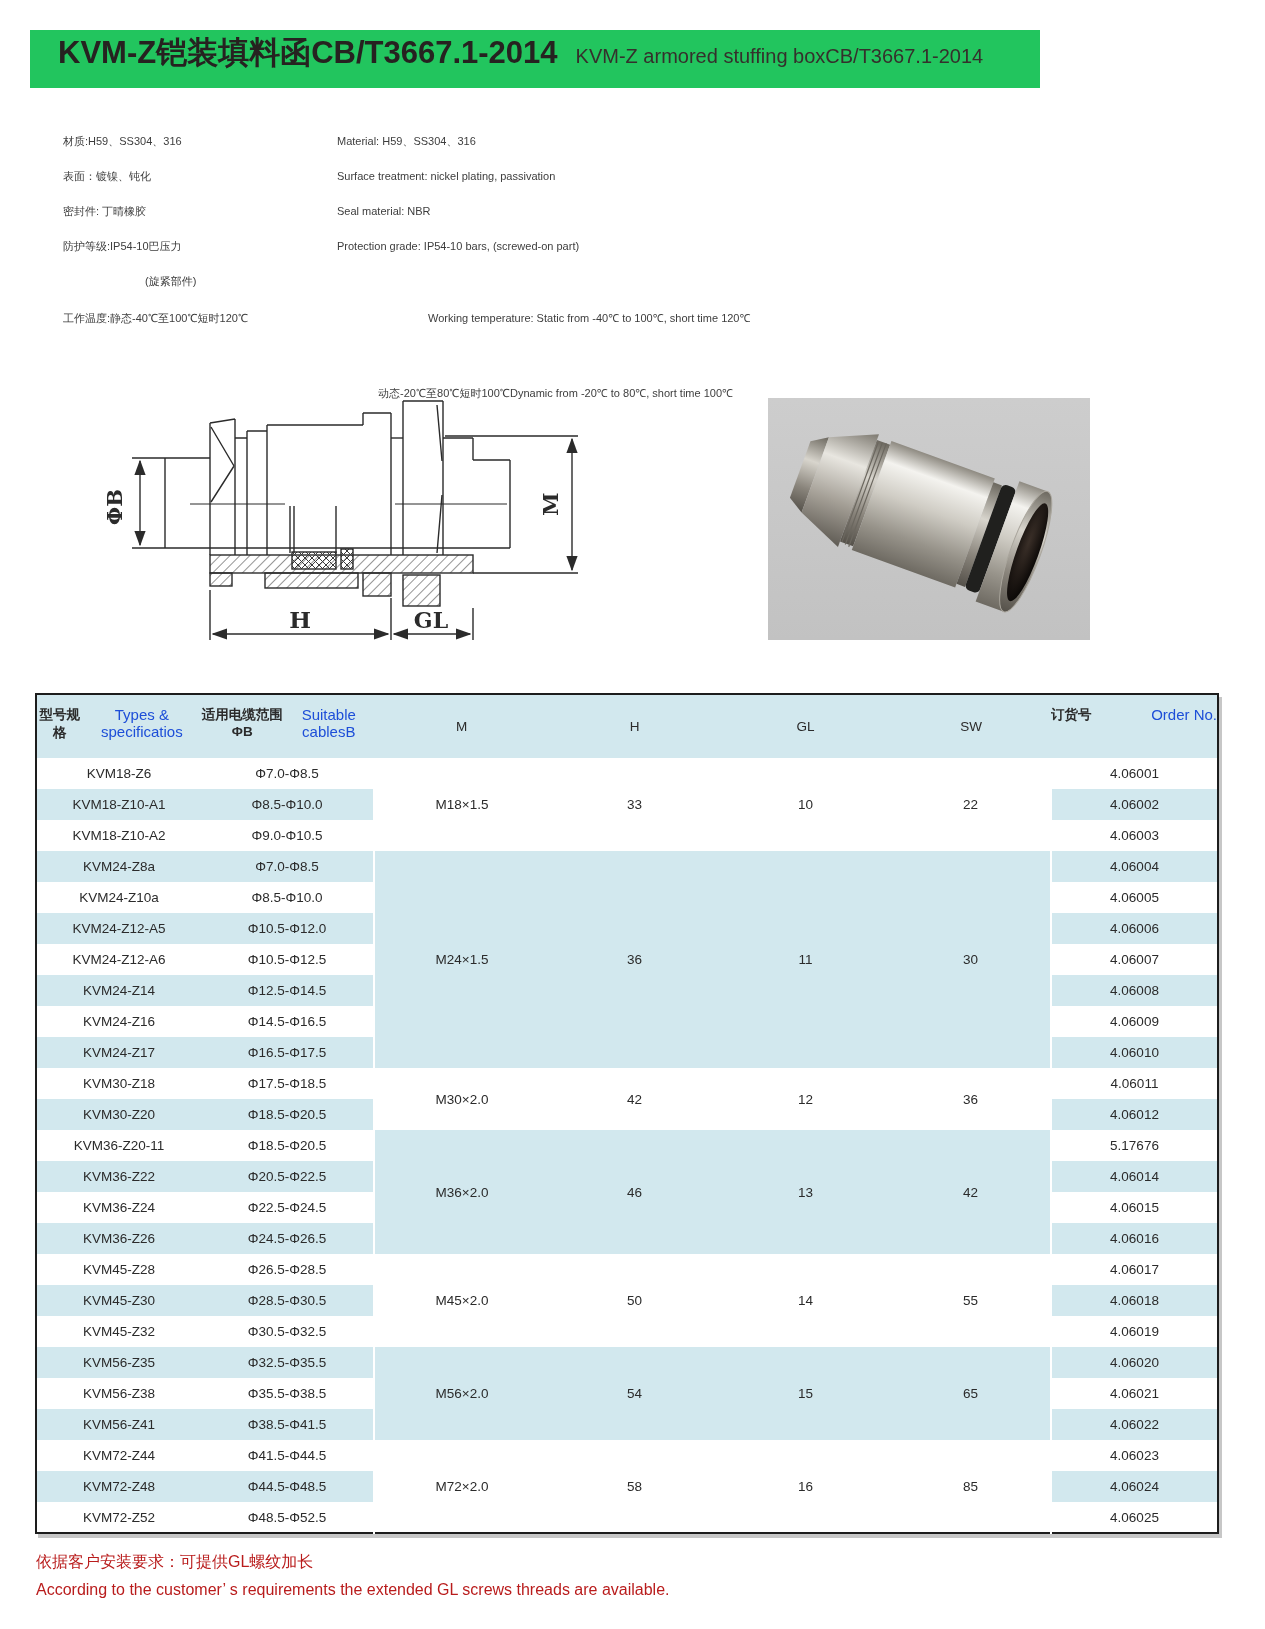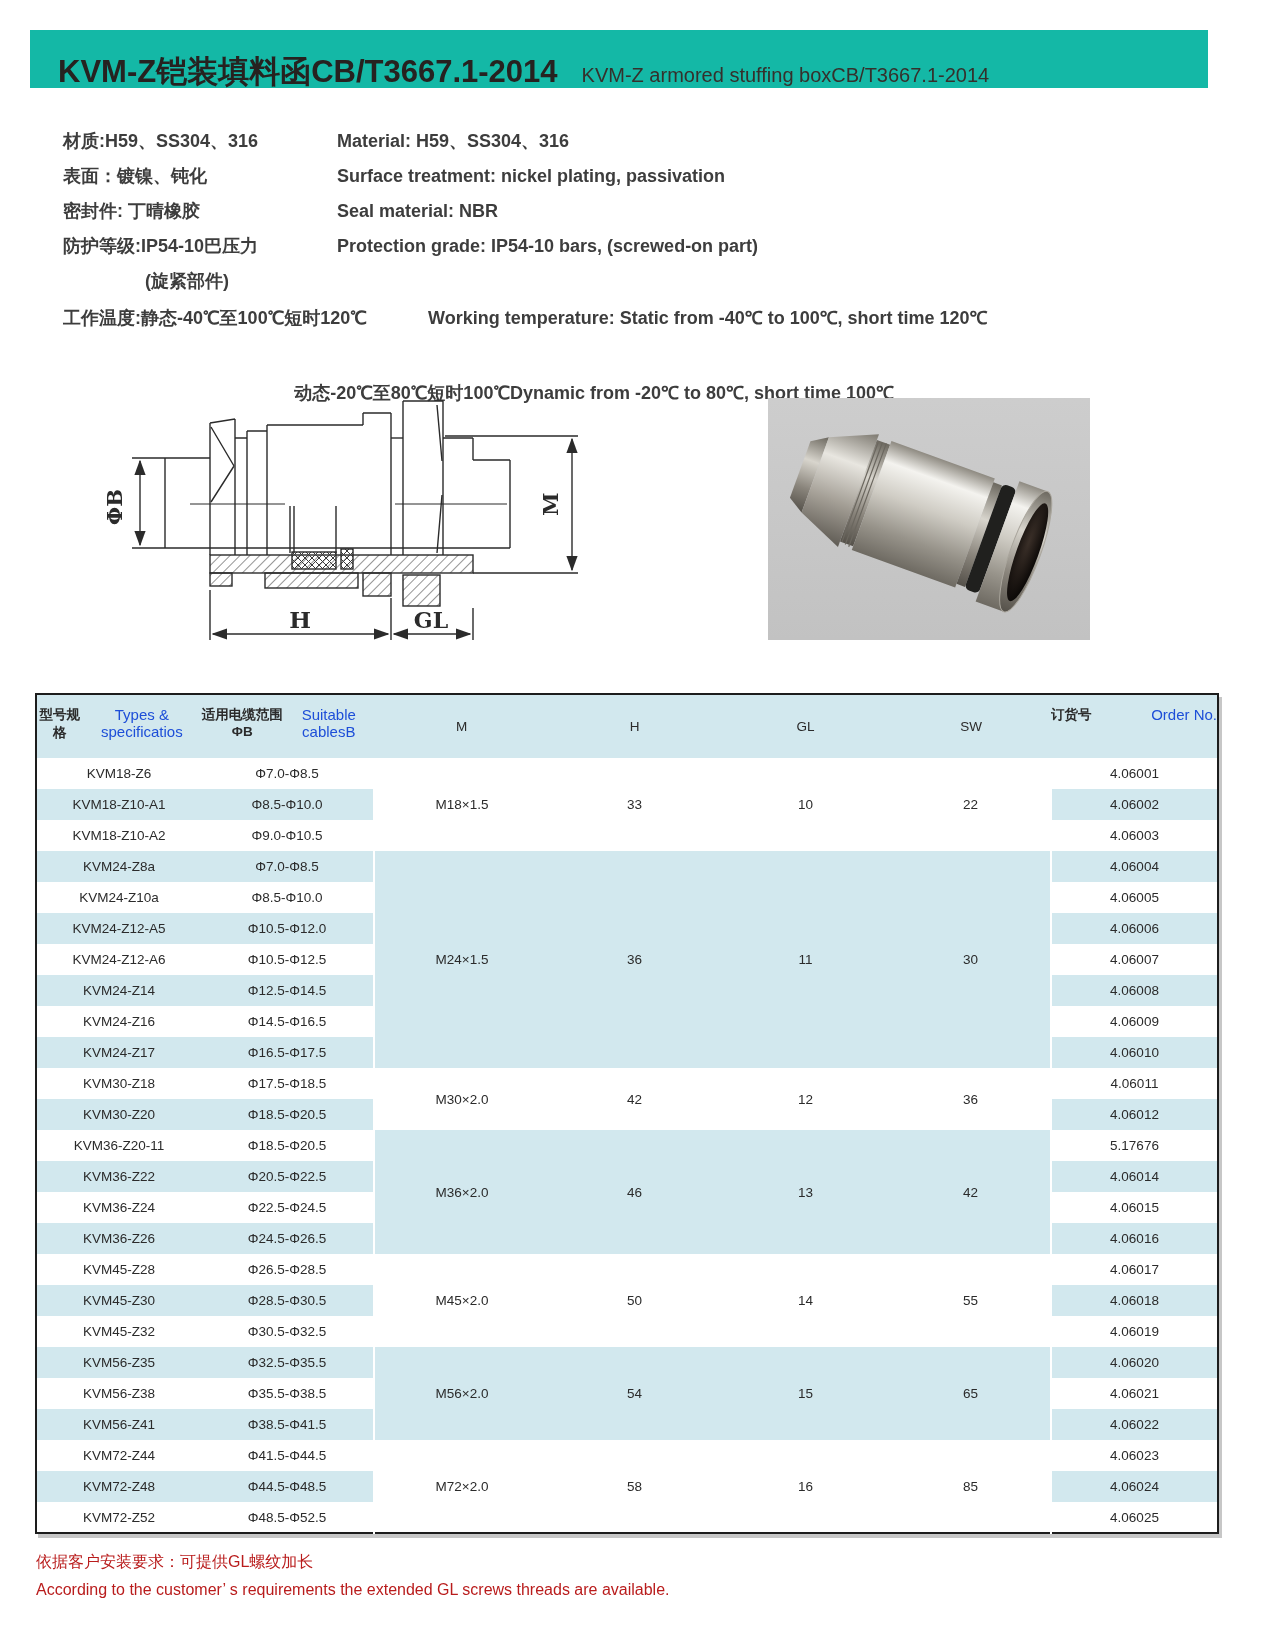--- a/index.html
+++ b/index.html
@@ -1,26 +1,26 @@
 <!DOCTYPE html>
 <html><head>
 <meta charset="utf-8">
 <style>
   html,body{margin:0;padding:0;background:#ffffff;}
   .page{position:relative;width:1265px;height:1629px;background:#ffffff;overflow:hidden;
         font-family:"Liberation Sans",sans-serif;color:#3c3c3c;}
 
   
-  .title-bar{position:absolute;left:30px;top:30px;width:1178px;height:58px;background:#14b8a6;
-             display:flex;align-items:baseline;padding-top:22px;box-sizing:border-box;}
+  .title-bar{position:absolute;left:30px;top:30px;width:1010px;height:58px;background:#22c55e;
+             display:flex;align-items:baseline;padding-top:3px;box-sizing:border-box;}
   .title-cn{font-size:31px;font-weight:bold;color:#262220;margin-left:28px;letter-spacing:0px;line-height:40px;}
-  .title-en{font-size:20px;color:#35302c;margin-left:24px;}
-
-  
-  .spec-line{position:absolute;left:63px;font-size:18px;line-height:22px;color:#3d3d3d;white-space:nowrap;font-weight:bold;}
+  .title-en{font-size:20px;color:#35302c;margin-left:18px;}
+
+  
+  .spec-line{position:absolute;left:63px;font-size:11px;line-height:22px;color:#3d3d3d;white-space:nowrap;}
   .spec-line .cn{display:inline-block;width:274px;}
   .spec-line.temp .cn{width:365px;}
   .indent{left:145px;text-align:right;}
   .temp2 .cn{width:283px;margin-top:40px;}
 
   
   .drawing{position:absolute;left:95px;top:383px;width:510px;height:262px;}
   .drawing svg{display:block;}
 
   

